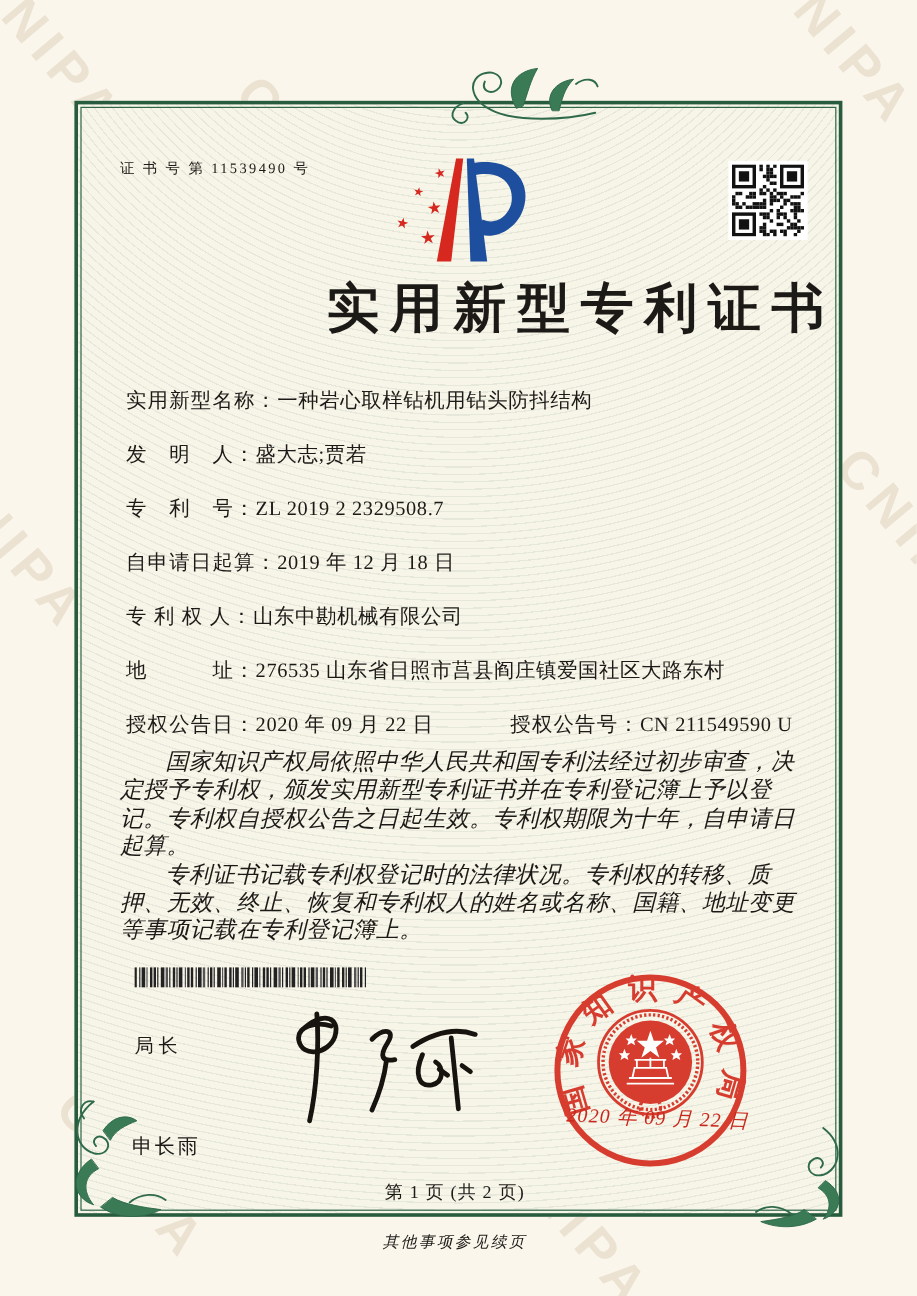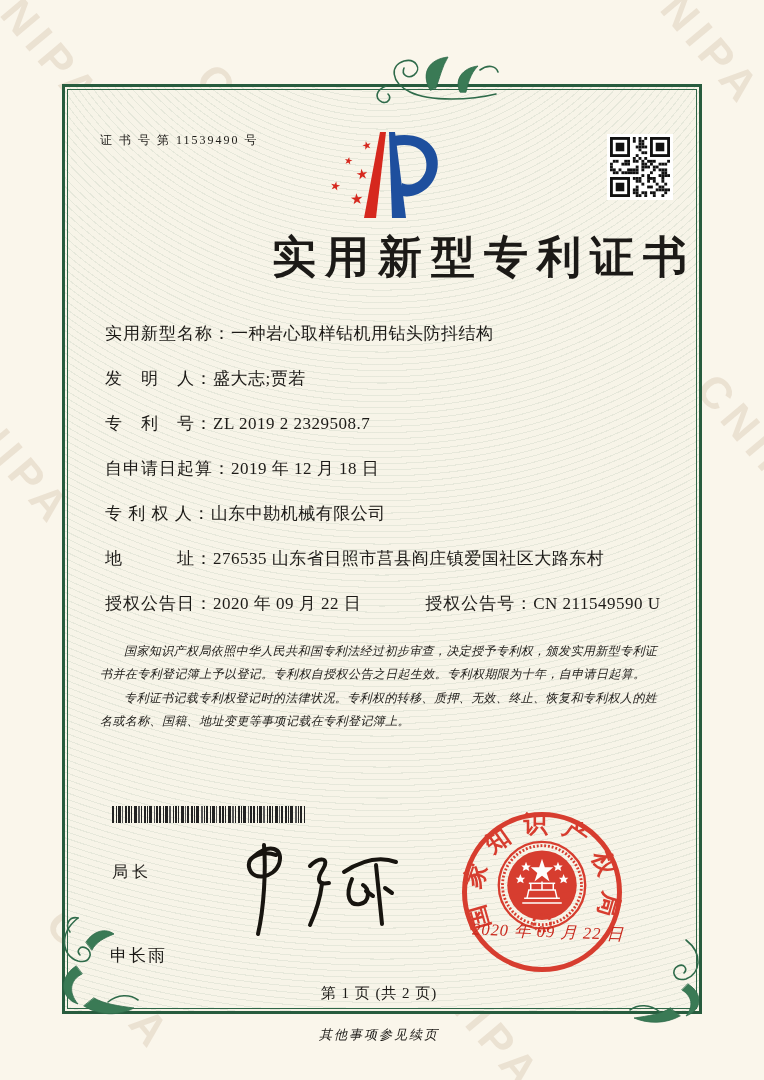--- a/index.html
+++ b/index.html
@@ -28,22 +28,22 @@
   .title{position:absolute;left:62px;top:228px;width:634px;text-align:right;
       font-size:44px;font-weight:bold;letter-spacing:9px;}
 
   
   .fields{position:absolute;left:105px;top:322px;width:566px;font-size:17px;}
   .field-row{height:21px;margin-bottom:24px;white-space:nowrap;}
   .flabel{letter-spacing:1px;margin-top:20px;}
   .fvalue{letter-spacing:0.5px;}
   .pair2{margin-left:64px;text-align:right;}
 
-  .paragraphs{position:absolute;left:100px;top:624px;width:568px;font-size:12px;line-height:23.4px;
-      font-style:italic;letter-spacing:0.4px;margin-top:16px;}
+  .paragraphs{position:absolute;left:100px;top:624px;width:568px;font-size:19px;line-height:23.4px;
+      font-style:italic;letter-spacing:0.4px;}
   .paragraphs p{margin:0;text-indent:2em;}
 
   .barcode{position:absolute;left:112px;top:806px;width:196px;height:17px;}
 
   .signer-title{position:absolute;left:112px;top:862px;font-size:16px;letter-spacing:4px;}
   .signer-name{position:absolute;left:110px;top:944px;font-size:17px;letter-spacing:2px;}
   .signature{position:absolute;left:218px;top:838px;width:192px;height:102px;}
 
   
   .seal{position:absolute;left:462px;top:812px;width:160px;height:160px;opacity:0.95;}

